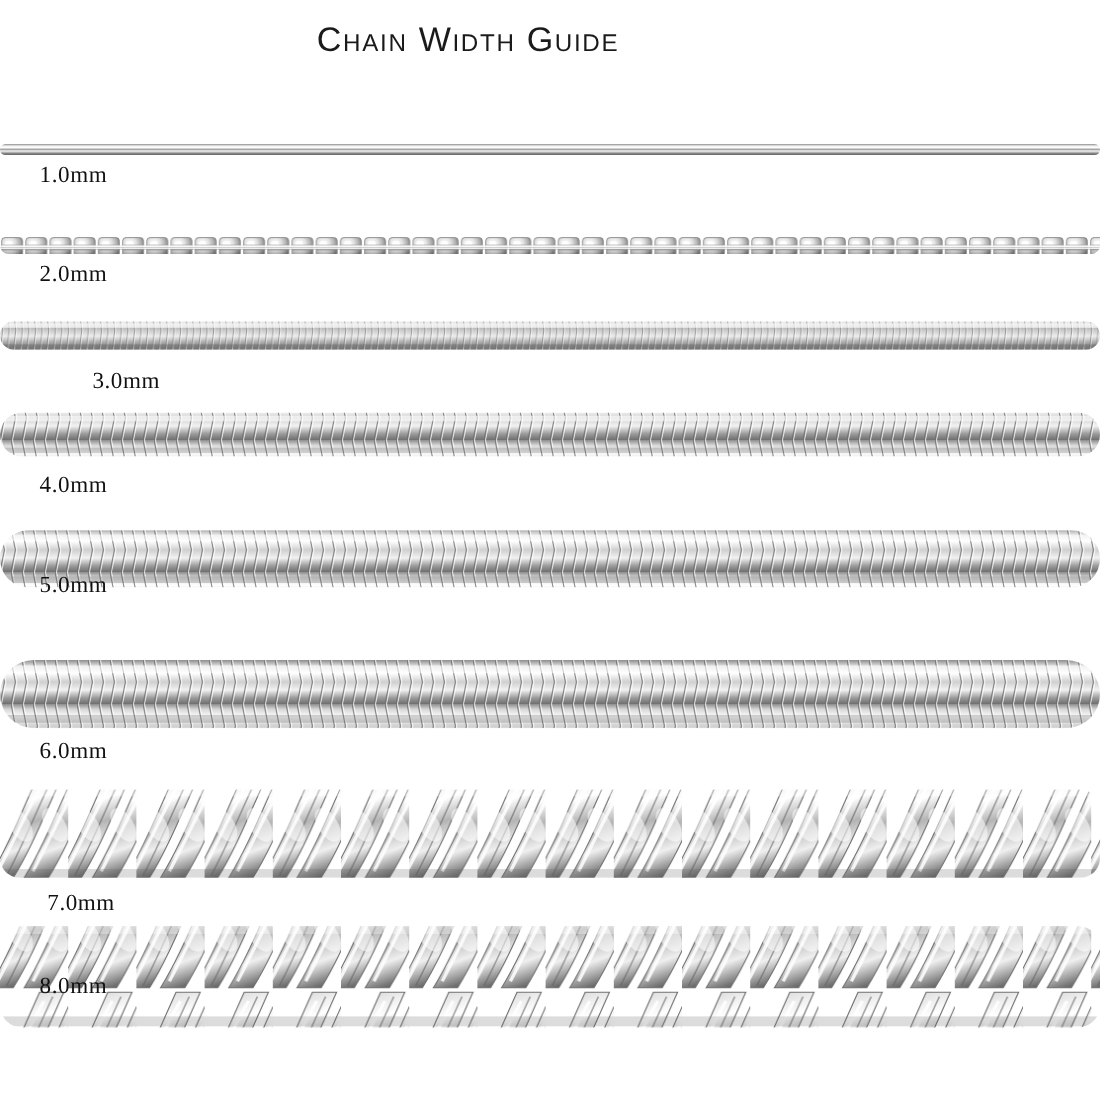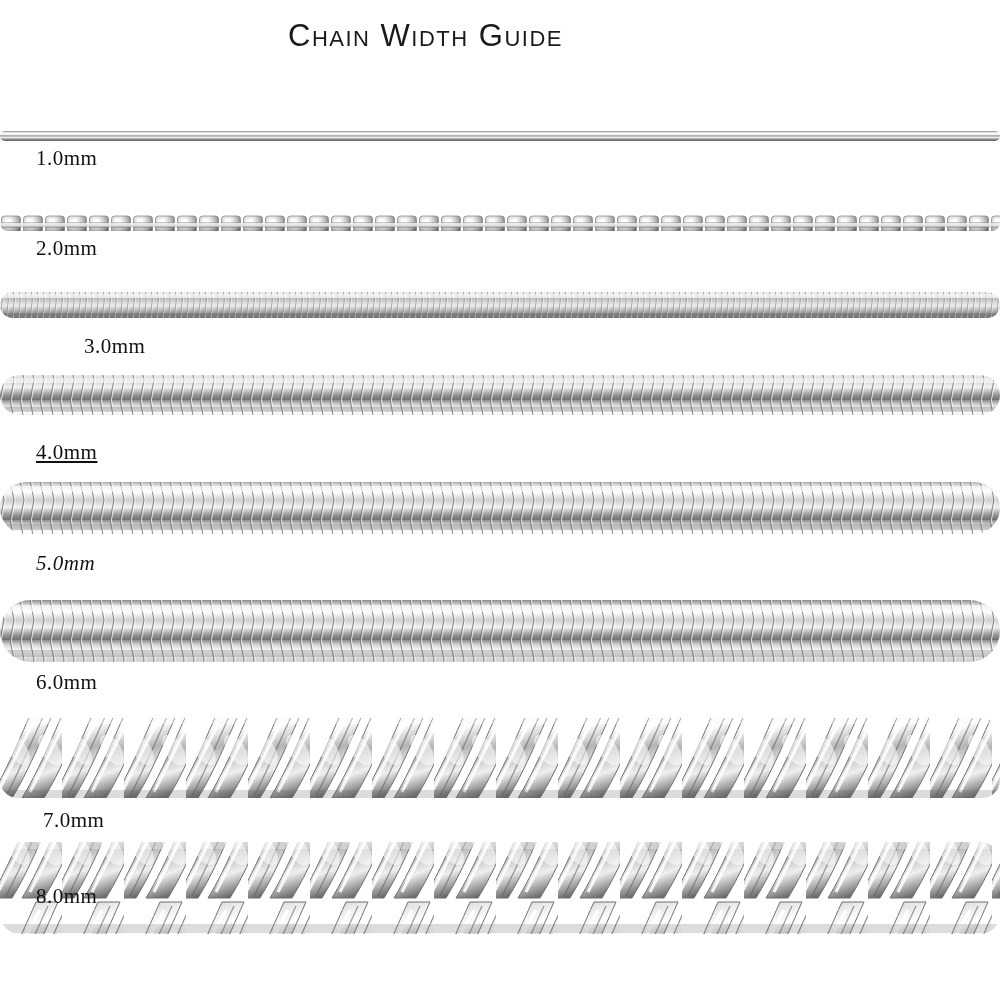--- a/index.html
+++ b/index.html
@@ -199,19 +199,19 @@
     <g clip-path="url(#clip8)">
       <rect x="0" y="840" width="1000" height="96" fill="url(#ropePat)"></rect>
       <rect x="0" y="842" width="1000" height="7" fill="#ffffff" opacity="0.35"></rect>
       <rect x="0" y="924" width="1000" height="9" fill="#5f5f5f" opacity="0.22"></rect>
     </g>
   </svg>
 
   <div class="chain-label" style="left:36px; top:146px;">1.0mm</div>
   <div class="chain-label" style="left:36px; top:236px;">2.0mm</div>
   <div class="chain-label" style="left:36px; top:334px;margin-left:48px;">3.0mm</div>
-  <div class="chain-label" style="left:36px; top:440px;text-decoration:underline;">4.0mm</div>
-  <div class="chain-label" style="left:36px; top:551px;font-style:italic;">5.0mm</div>
+  <div class="chain-label" style="left:36px; top:428px;">4.0mm</div>
+  <div class="chain-label" style="left:36px; top:519px;">5.0mm</div>
   <div class="chain-label" style="left:36px; top:670px;">6.0mm</div>
   <div class="chain-label" style="left:43px; top:808px;">7.0mm</div>
   <div class="chain-label" style="left:36px; top:884px;">8.0mm</div>
 
 </div>
 
 </body></html>

